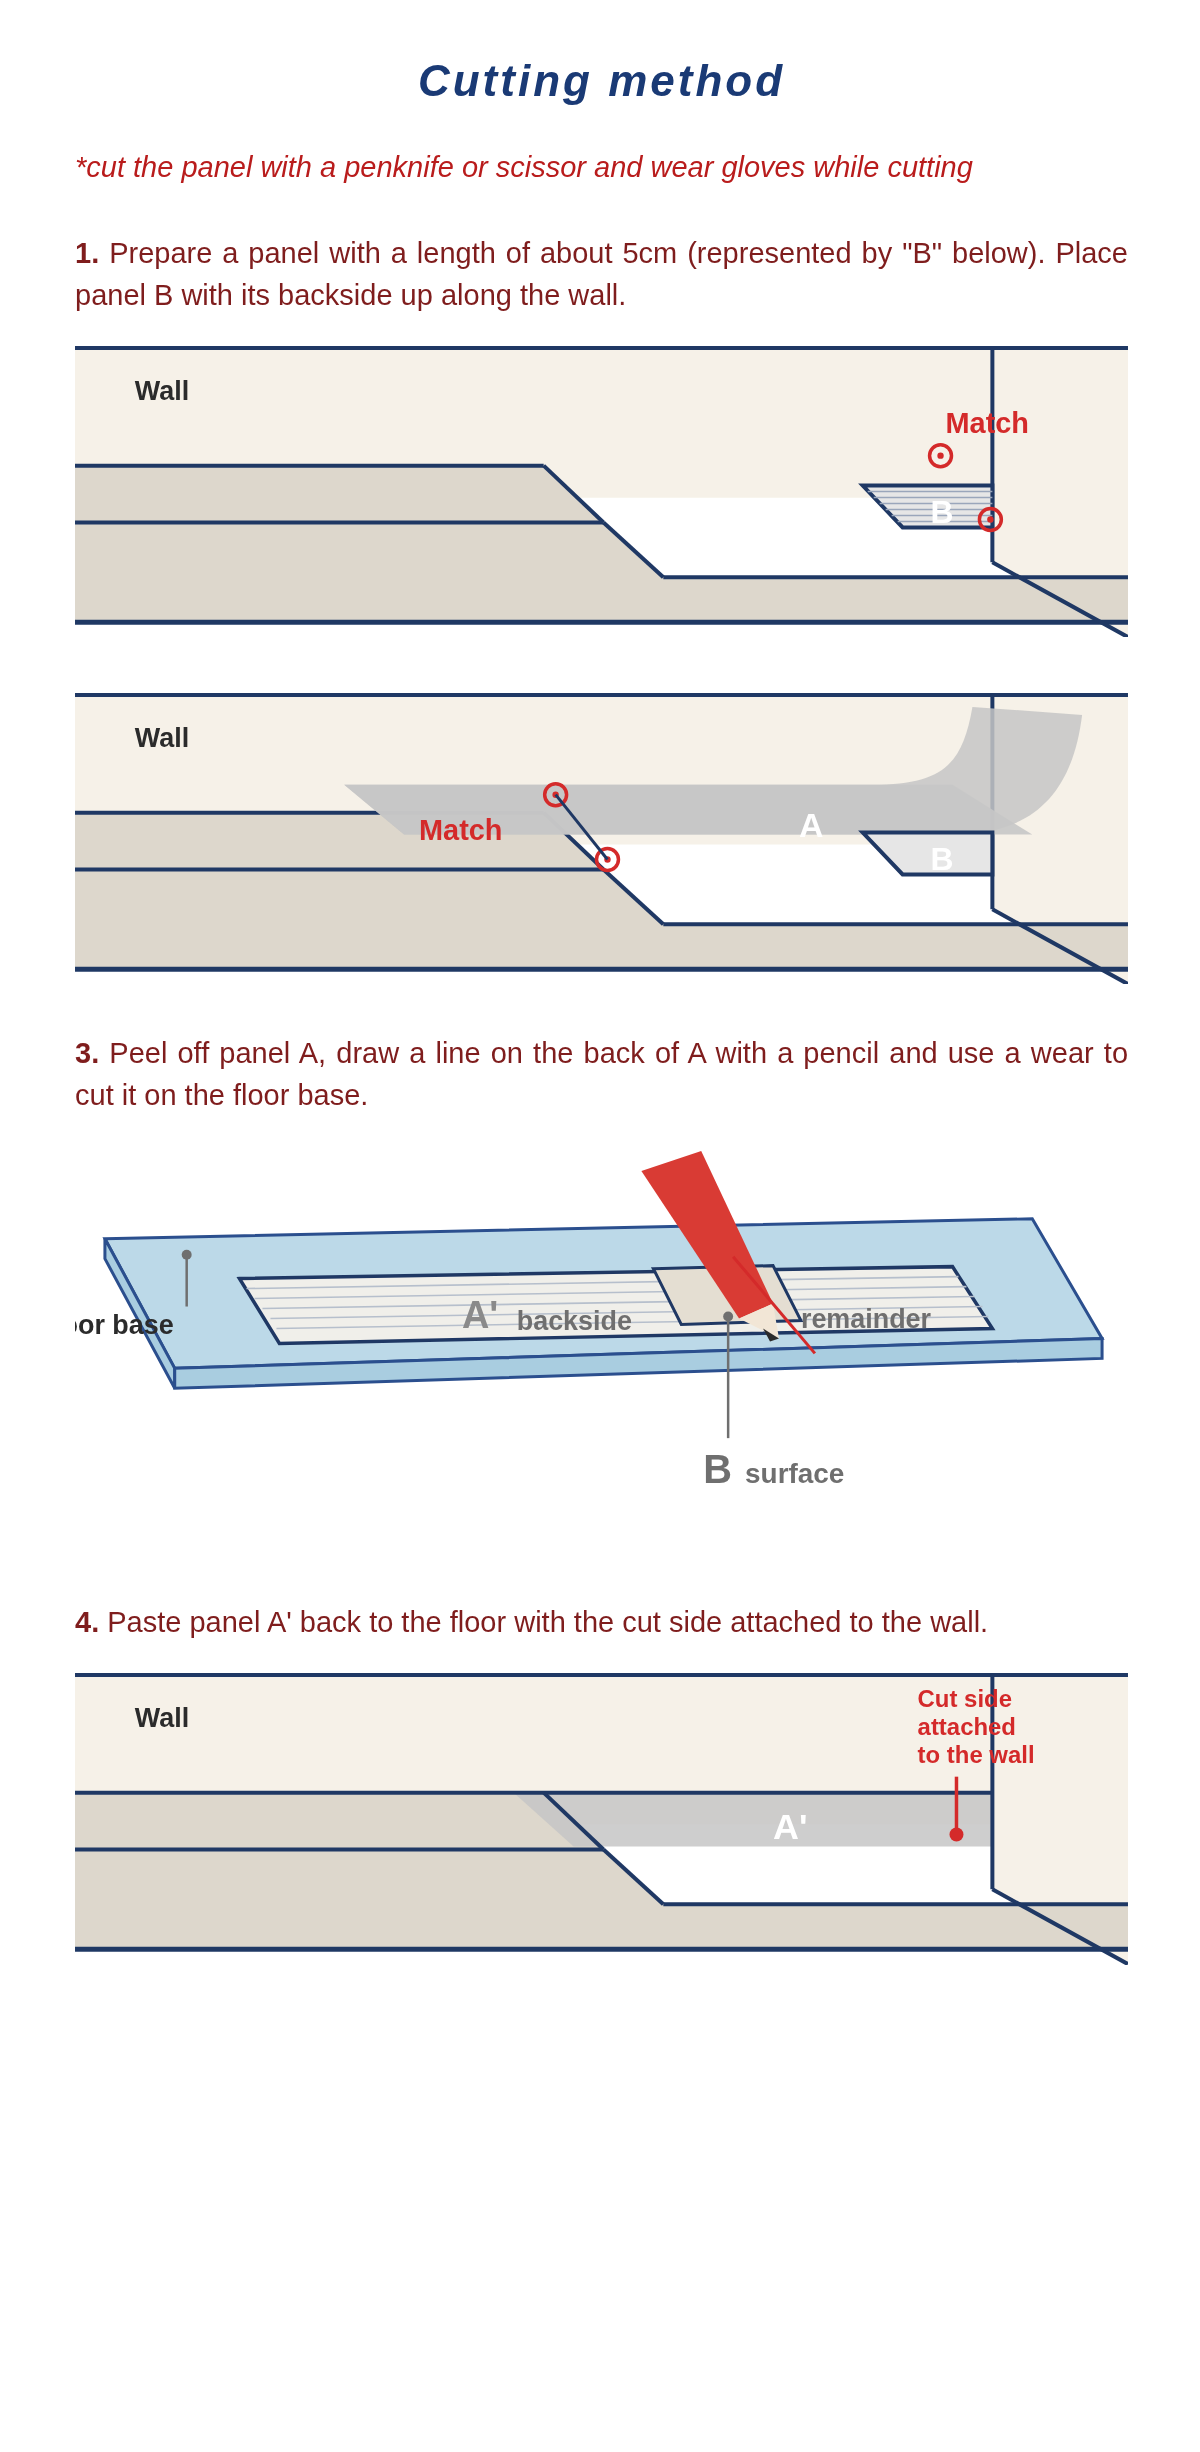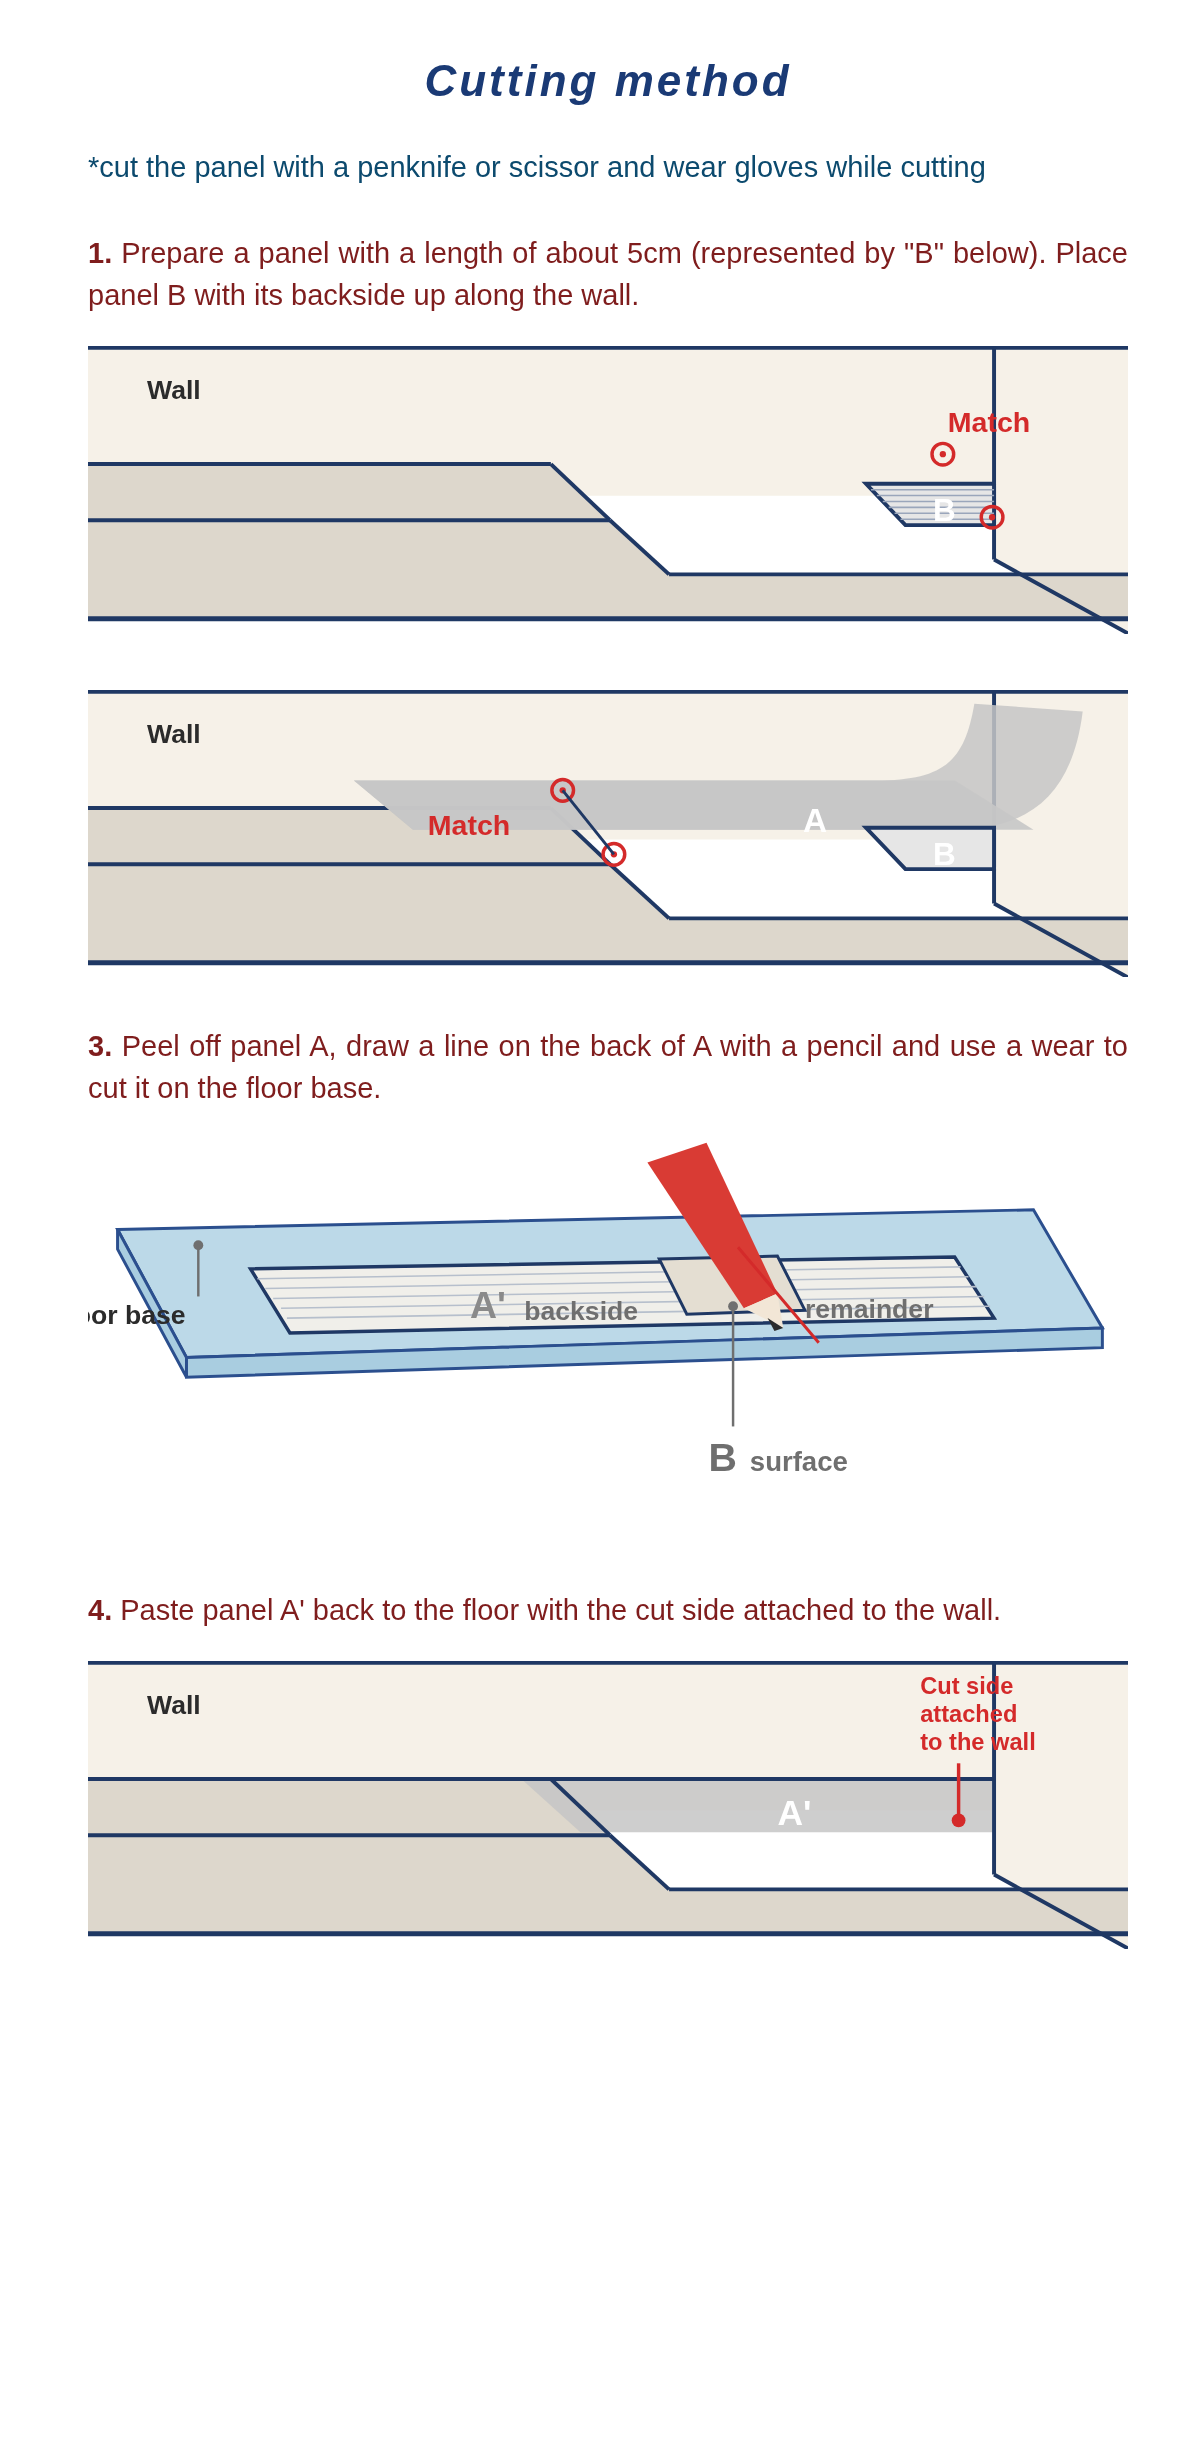--- a/index.html
+++ b/index.html
@@ -9,36 +9,37 @@
   }
   body {
     width: 1200px;
     min-height: 2452px;
     font-family: "Liberation Sans", sans-serif;
     color: #1f3864;
   }
   .page {
     width: 1200px;
     margin: 0 auto;
-    padding: 0 0 60px 16px;
+    padding: 0 0 60px 3px;
     box-sizing: border-box;
   }
   .title {
     text-align: center;
     font-size: 44px;
     font-weight: bold;
     font-style: italic;
     letter-spacing: 3px;
     color: #1a3a75;
     margin: 56px 0 40px 0;
   }
   .note {
+    font-style: italic;
     font-size: 29px;
     line-height: 1.45;
-    color: #0c4a6e;
+    color: #b91c1c;
     margin: 0 72px 44px 72px;
   }
   .step {
     font-size: 29px;
     line-height: 1.45;
     color: #7f1d1d;
     margin: 0 72px 22px 72px;
     text-align: justify;
   }
   .step .num {

